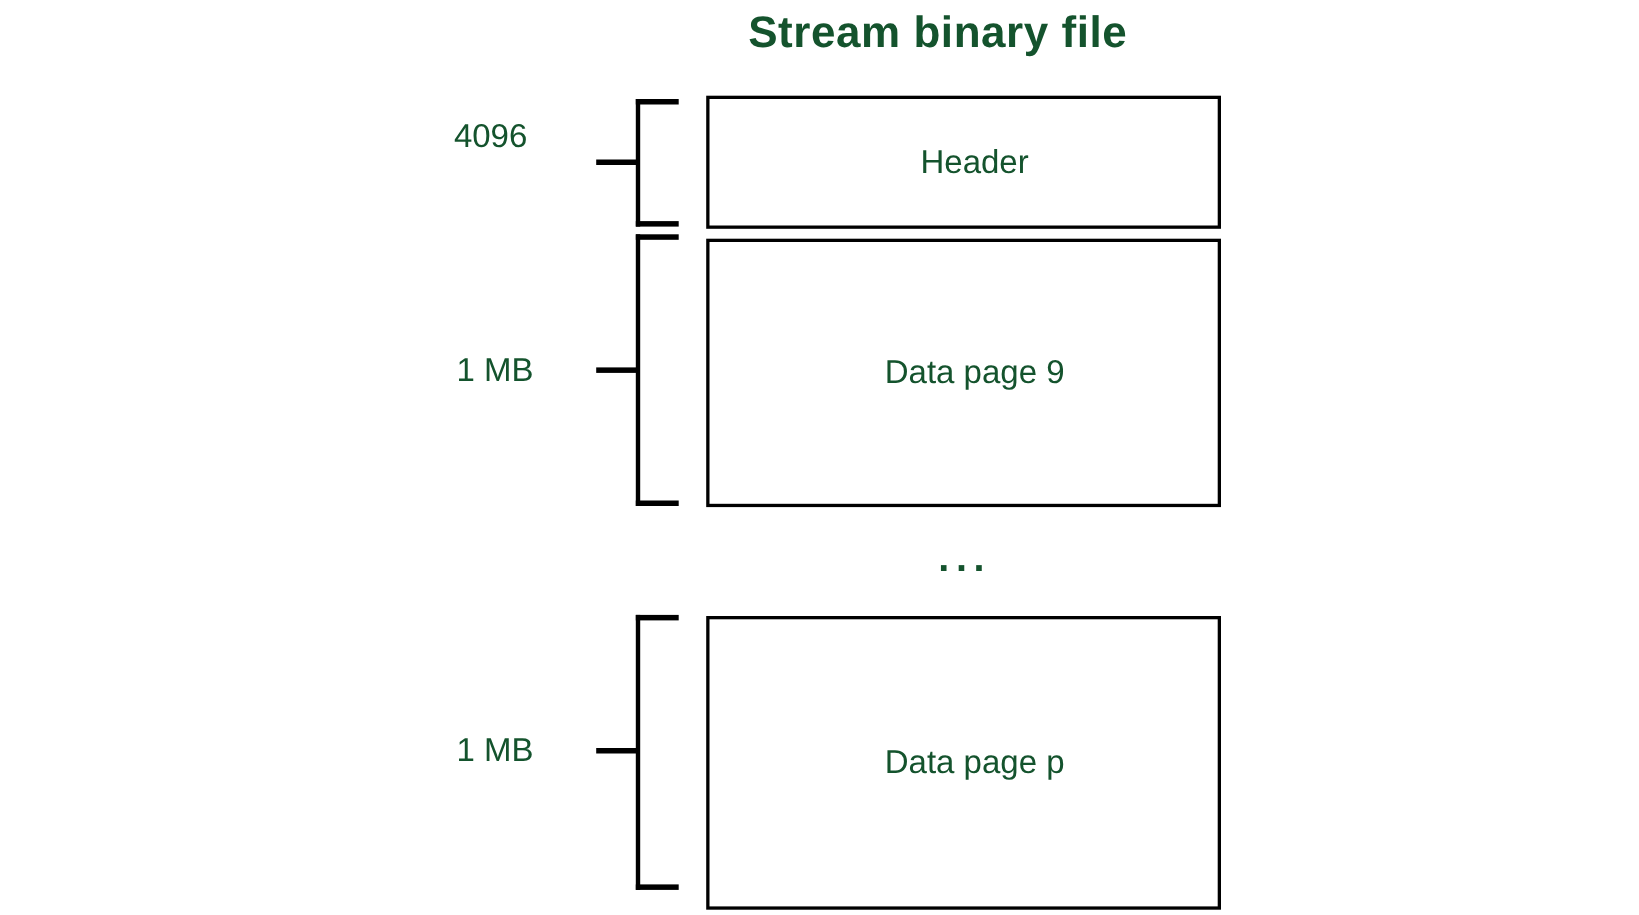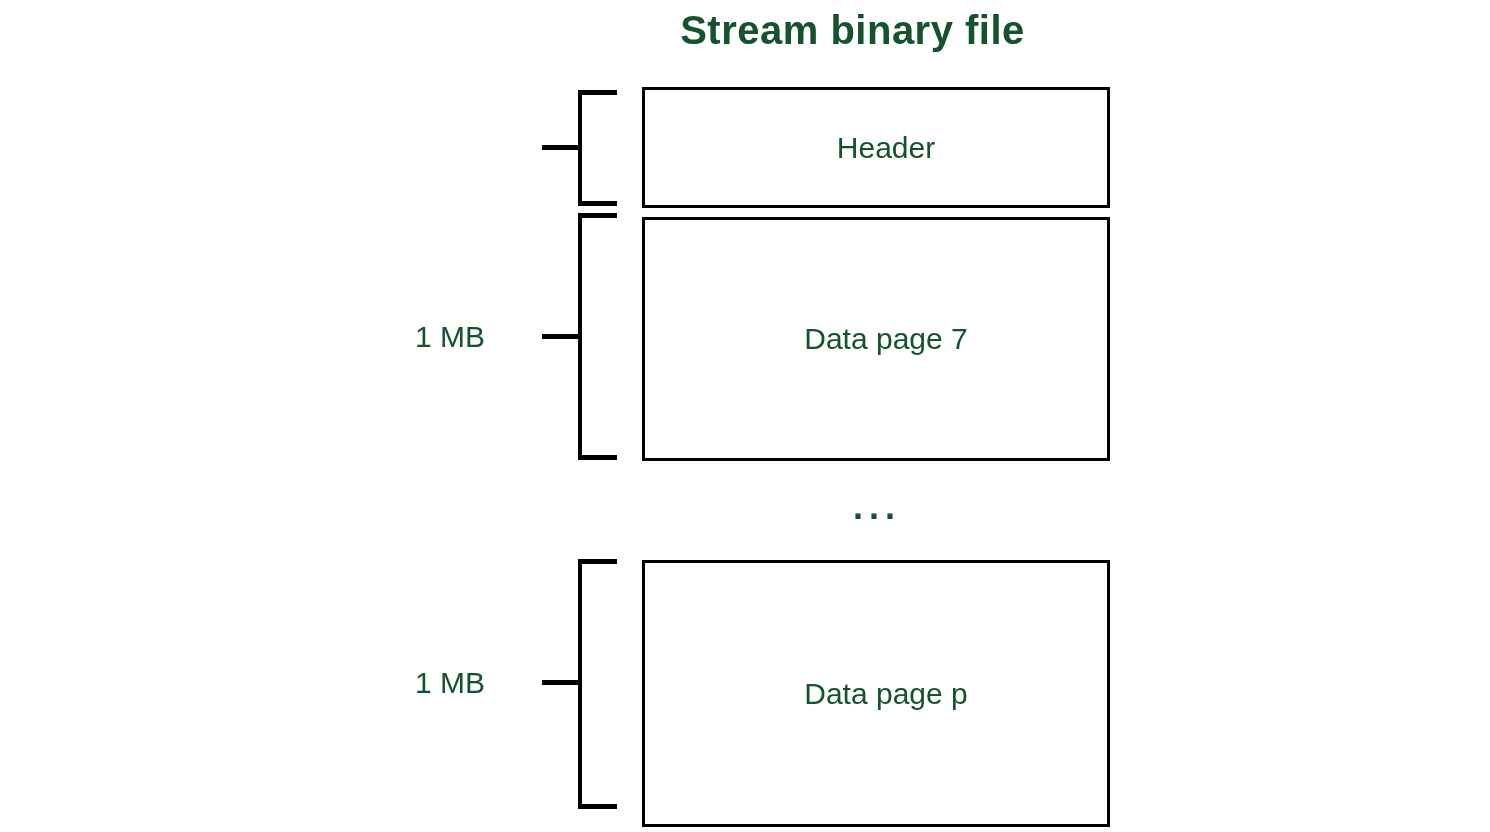--- a/index.html
+++ b/index.html
@@ -92,34 +92,35 @@
   }
 </style>
 </head>
 <body>
 
 <div class="canvas">
 
   <h1 class="title">Stream binary file</h1>
 
   <div class="size-label" id="size-header">
+    <div>4096</div>
   </div>
   <div class="tick" id="tick-header"></div>
   <div class="bracket" id="bracket-header"></div>
   <div class="box" id="box-header">
     <span>Header</span>
   </div>
 
   <div class="size-label" id="size-page0">
     <div>1 MB</div>
   </div>
   <div class="tick" id="tick-page0"></div>
   <div class="bracket" id="bracket-page0"></div>
   <div class="box" id="box-page0">
-    <span>Data page 7</span>
+    <span>Data page 9</span>
   </div>
 
   <div class="ellipsis">...</div>
 
   <div class="size-label" id="size-pagep">
     <div>1 MB</div>
   </div>
   <div class="tick" id="tick-pagep"></div>
   <div class="bracket" id="bracket-pagep"></div>
   <div class="box" id="box-pagep">

